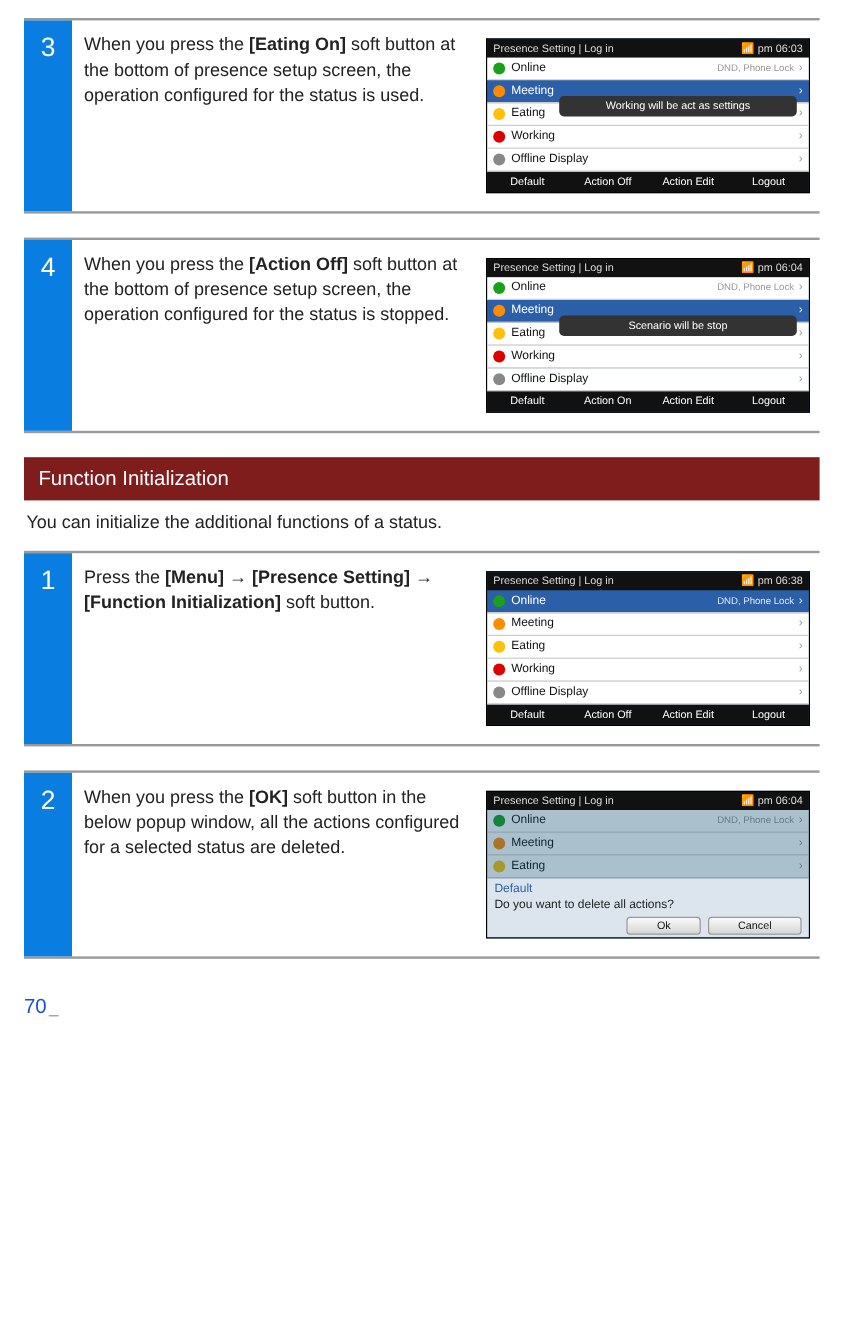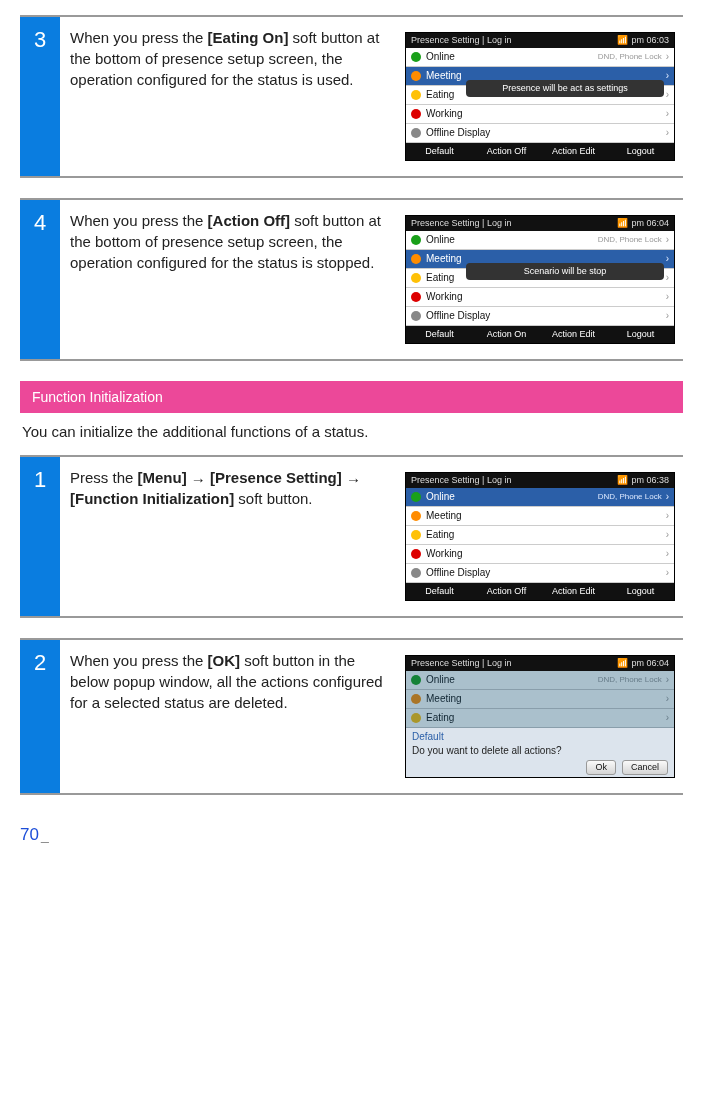--- a/index.html
+++ b/index.html
@@ -107,28 +107,28 @@
   .popup-area {
     background: #dce4ed;
     padding: 4px 6px 2px 6px;
   }
   .popup-title { color: #2b5fa8; font-size: 10px; margin-bottom: 4px; }
   .popup-msg { color: #222; font-size: 10px; margin-bottom: 4px; }
   .popup-btns { display:flex; justify-content:flex-end; gap:6px; }
   .popup-btn {
     background: linear-gradient(#fafafa,#d5d5d5);
     border: 1px solid #999; border-radius: 3px;
-    padding: 2px 8px; font-size: 9px;
+    padding: 2px 24px; font-size: 9px;
   }
 
   .section-header {
-    background: #ec4899;
+    background: #7f1d1d;
     color: #fff;
     padding: 8px 12px;
-    font-size: 14px;
+    font-size: 17px;
     margin-bottom: 10px;
   }
   .section-intro {
     margin: 0 0 15px 2px;
     font-size: 15px;
   }
   .footer {
     display: flex;
     align-items: baseline;
     padding: 10px 0 20px 20px;
@@ -161,21 +161,21 @@
         </div>
         <div class="ph-row sel" style="position:relative">
           <span class="ico meeting"></span>
           <span class="txt">Meeting</span>
           <span class="chev">›</span>
         </div>
         <div class="ph-row" style="position:relative">
           <span class="ico eating"></span>
           <span class="txt">Eating</span>
           <span class="chev">›</span>
-          <div class="toast" style="top:-6px">Presence will be act as settings</div>
+          <div class="toast" style="top:-6px">Working will be act as settings</div>
         </div>
         <div class="ph-row">
           <span class="ico working"></span>
           <span class="txt">Working</span>
           <span class="chev">›</span>
         </div>
         <div class="ph-row">
           <span class="ico offline"></span>
           <span class="txt">Offline Display</span>
           <span class="chev">›</span>

